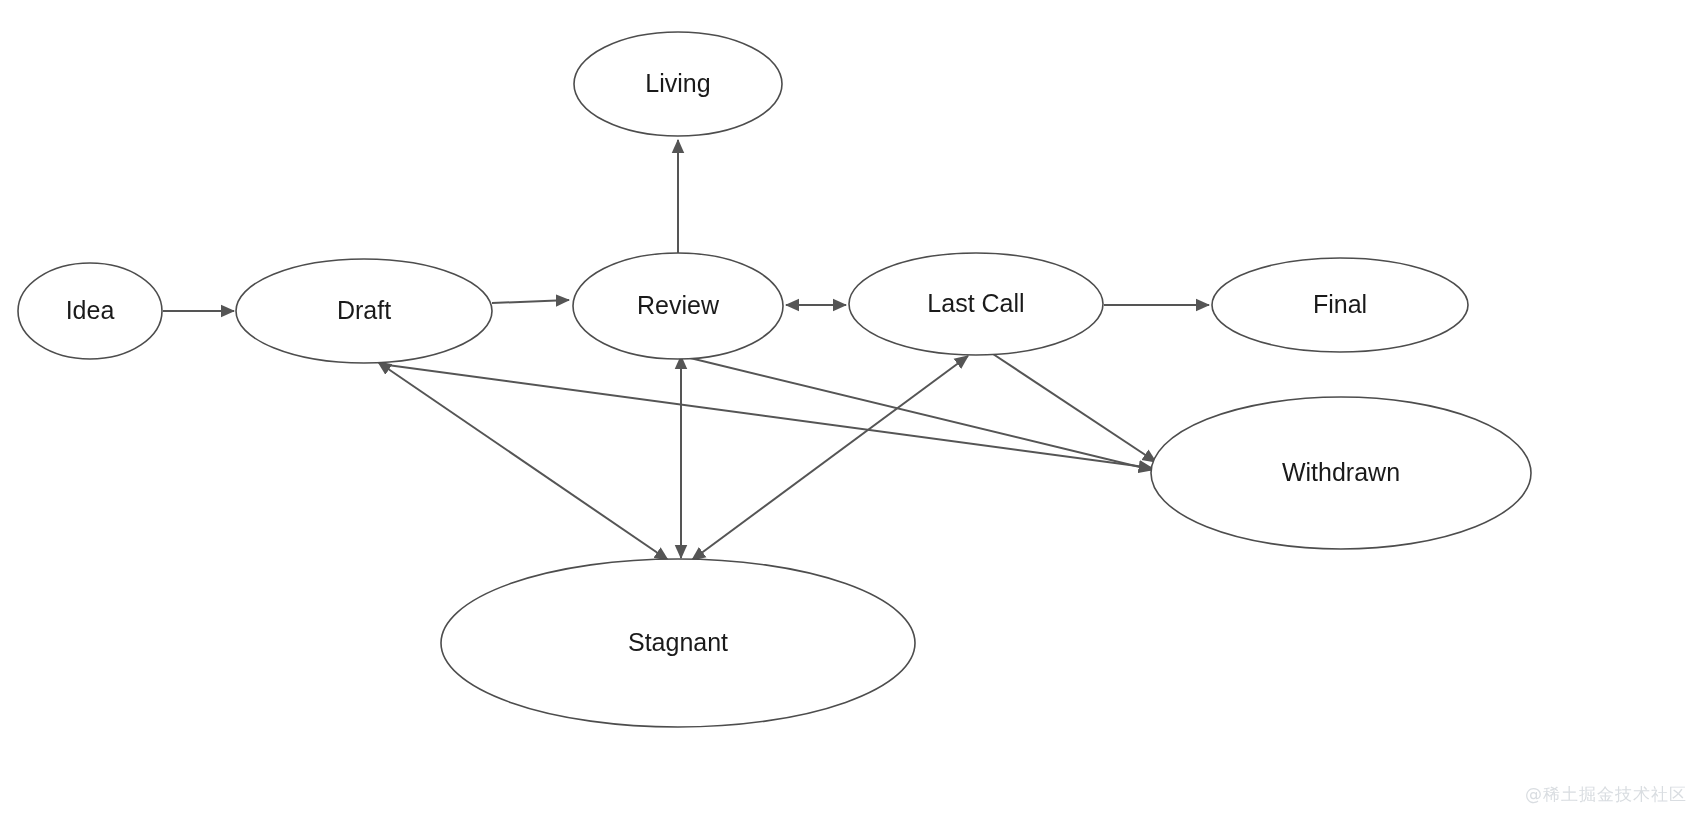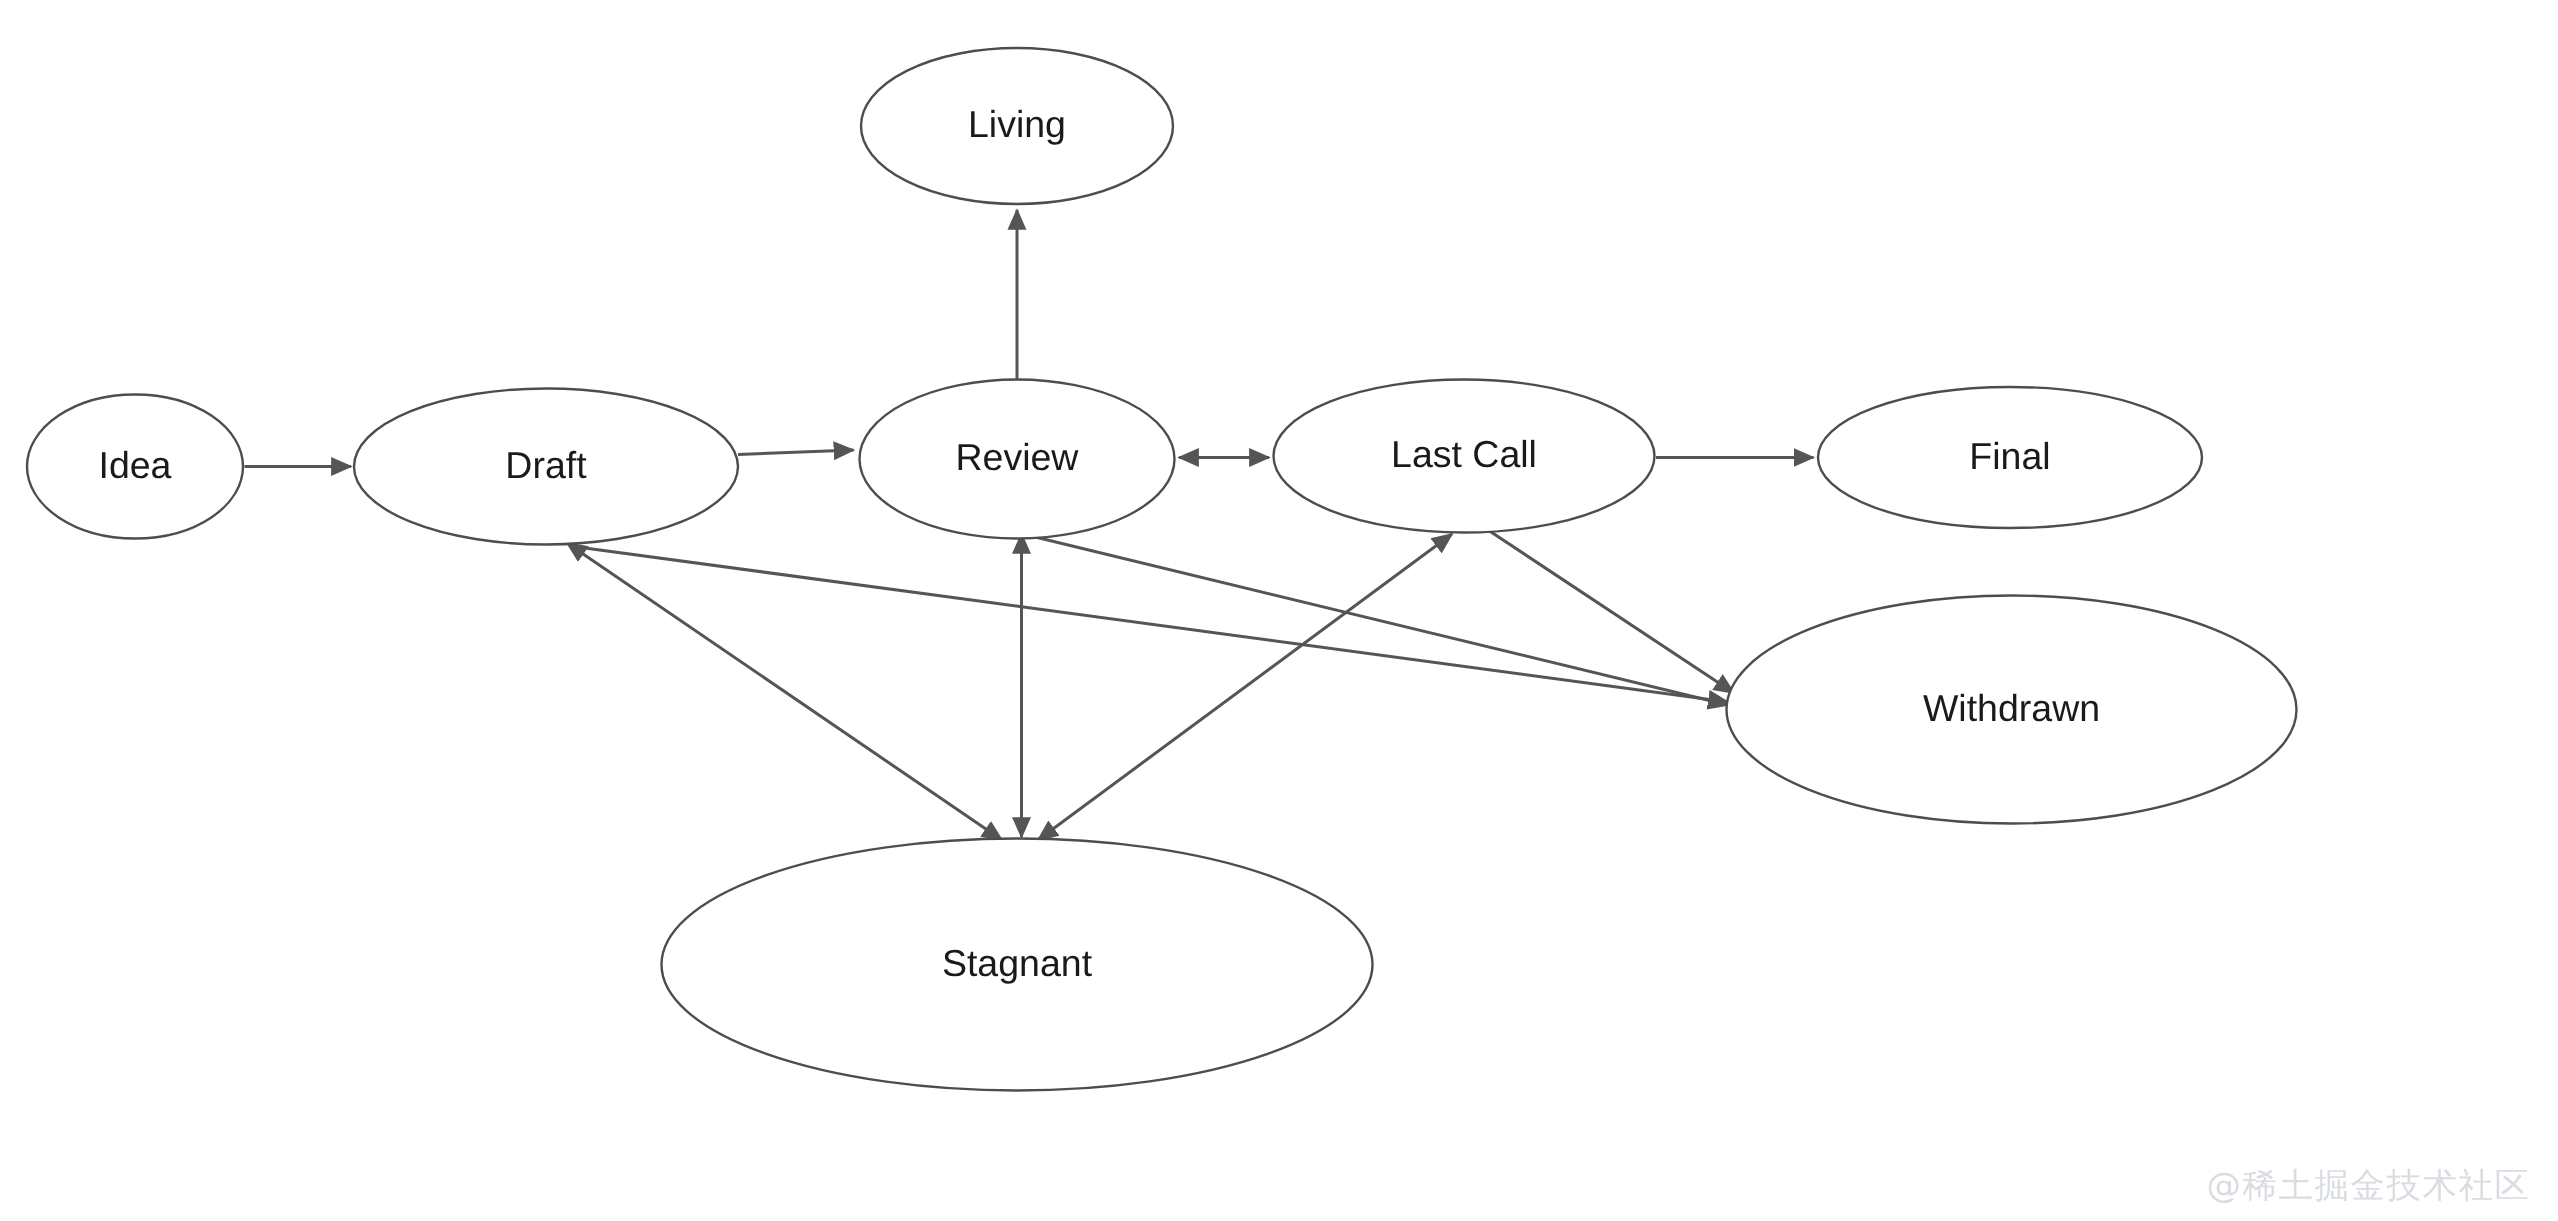--- a/index.html
+++ b/index.html
@@ -12,21 +12,21 @@
   .node-ellipse{fill:#ffffff;stroke:#4d4d4d;stroke-width:1.6;}
   .node-label{
     font-family:"Liberation Sans","DejaVu Sans",sans-serif;
     font-size:25px;fill:#1a1a1a;text-anchor:middle;dominant-baseline:middle;
     paint-order:stroke;
   }
   .edge-line{fill:none;stroke:#555555;stroke-width:2;}
   .watermark{
     position:absolute;right:18px;bottom:8px;
     font-family:"DejaVu Sans","Liberation Sans",sans-serif;
-    font-size:23px;color:#d9dde1;letter-spacing:1px;white-space:nowrap;
+    font-size:17px;color:#d9dde1;letter-spacing:1px;white-space:nowrap;
     user-select:none;
   }
 </style>
 </head>
 <body>
 
 <div id="canvas">
 
   <svg id="graph" viewBox="0 0 1705 814" xmlns="http://www.w3.org/2000/svg">
     <defs>

